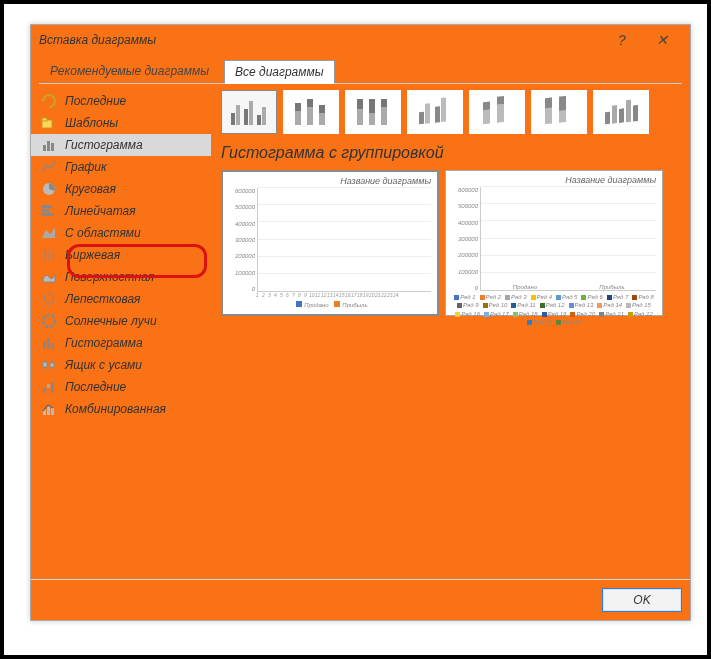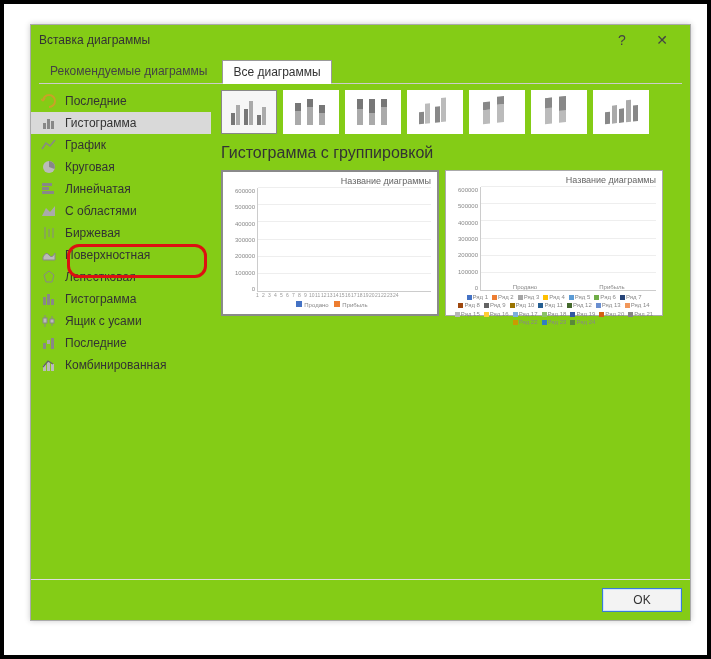--- a/index.html
+++ b/index.html
@@ -1,17 +1,17 @@
 <!DOCTYPE html>
 <html><head>
 <meta charset="utf-8">
 <style>
   html, body { margin:0; padding:0; font-family:"Segoe UI", Tahoma, sans-serif; font-size:12px; color:#333; background:#fff; }
   .frame { width:711px; height:659px; border:4px solid #000; box-sizing:border-box; position:relative; background:#fff; }
-  .dialog { position:absolute; left:26px; top:20px; width:659px; height:595px; border:1px solid #aaa; background:#84cc16; box-shadow:0 0 6px rgba(0,0,0,0.2); display:flex; flex-direction:column; }
+  .dialog { position:absolute; left:26px; top:20px; width:659px; height:595px; border:1px solid #aaa; background:#f97316; box-shadow:0 0 6px rgba(0,0,0,0.2); display:flex; flex-direction:column;font-style:italic; }
   .titlebar { display:flex; align-items:center; height:30px; padding:0 8px; }
   .titlebar .title { flex:1; font-size:12px; }
   .titlebar .btn { width:40px; text-align:center; font-size:14px; color:#444; cursor:default; }
   .tabs { display:flex; padding:4px 8px 0 8px; gap:4px; }
   .tab { padding:4px 10px; border:1px solid transparent; font-size:12px; }
   .tab.active { border:1px solid #999; border-bottom:1px solid #fff; background:#fff; position:relative; top:1px; }
   .tab.inactive { color:#444; }
   .hr { border-top:1px solid #ccc; margin:0 8px; }
   .body { flex:1; display:flex; overflow:hidden; }
   .sidebar { width:180px; padding:6px 0; border-right:0; }
@@ -74,20 +74,29 @@
       <div class="sidebar">
         <div class="sitem">
           <span class="ico">
               <svg viewBox="0 0 16 16">
                 <path d="M2 8 A6 6 0 1 1 8 14" fill="none" stroke="#c9a227" stroke-width="2"></path>
                 <path d="M2 8 L0 6 M2 8 L4 5" stroke="#c9a227" stroke-width="1.5" fill="none"></path>
               </svg>
             </span>
           <span>Последние</span>
         </div>
+        <div class="sitem">
+          <span class="ico">
+              <svg viewBox="0 0 16 16">
+                <rect x="1" y="5" width="10" height="8" fill="#ffd65c" stroke="#c79a1a"></rect>
+                <rect x="1" y="3" width="5" height="3" fill="#ffd65c" stroke="#c79a1a"></rect>
+              </svg>
+            </span>
+          <span>Шаблоны</span>
+        </div>
         <div class="sitem selected">
           <span class="ico">
               <svg viewBox="0 0 16 16">
                 <rect x="2" y="8" width="3" height="6" fill="#888"></rect>
                 <rect x="6" y="4" width="3" height="10" fill="#888"></rect>
                 <rect x="10" y="6" width="3" height="8" fill="#888"></rect>
               </svg>
             </span>
           <span>Гистограмма</span>
         </div>
@@ -144,20 +153,28 @@
             </span>
           <span>Поверхностная</span>
         </div>
         <div class="sitem">
           <span class="ico">
               <svg viewBox="0 0 16 16">
                 <polygon points="8,2 13,6 11,13 5,13 3,6" fill="none" stroke="#888"></polygon>
               </svg>
             </span>
           <span>Лепестковая</span>
+        </div>
+        <div class="sitem">
+          <span class="ico">
+              <svg viewBox="0 0 16 16">
+                <circle cx="8" cy="8" r="6" fill="none" stroke="#888" stroke-width="3" stroke-dasharray="3 2"></circle>
+              </svg>
+            </span>
+          <span>Солнечные лучи</span>
         </div>
         <div class="sitem">
           <span class="ico">
               <svg viewBox="0 0 16 16">
                 <rect x="2" y="6" width="3" height="8" fill="#888"></rect>
                 <rect x="6" y="3" width="3" height="11" fill="#888"></rect>
                 <rect x="10" y="8" width="3" height="6" fill="#888"></rect>
               </svg>
             </span>
           <span>Гистограмма</span>

